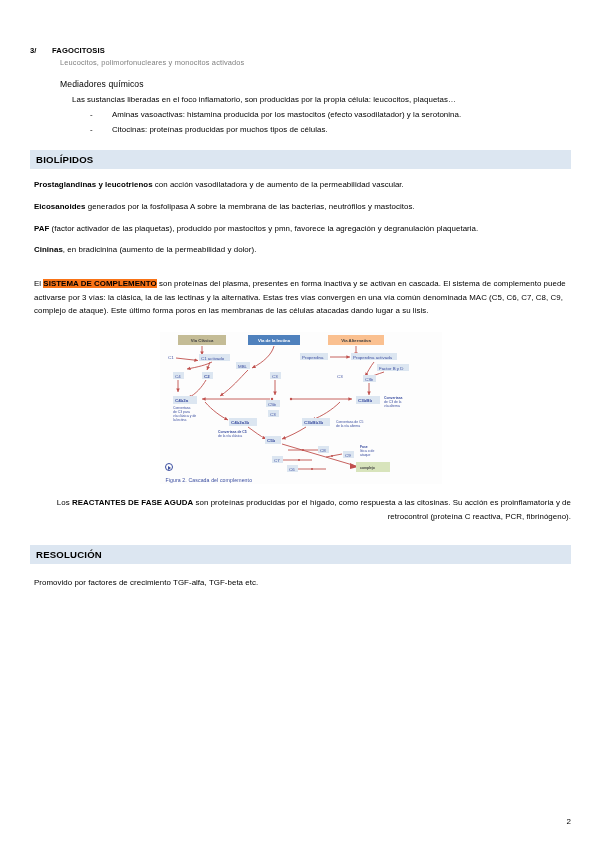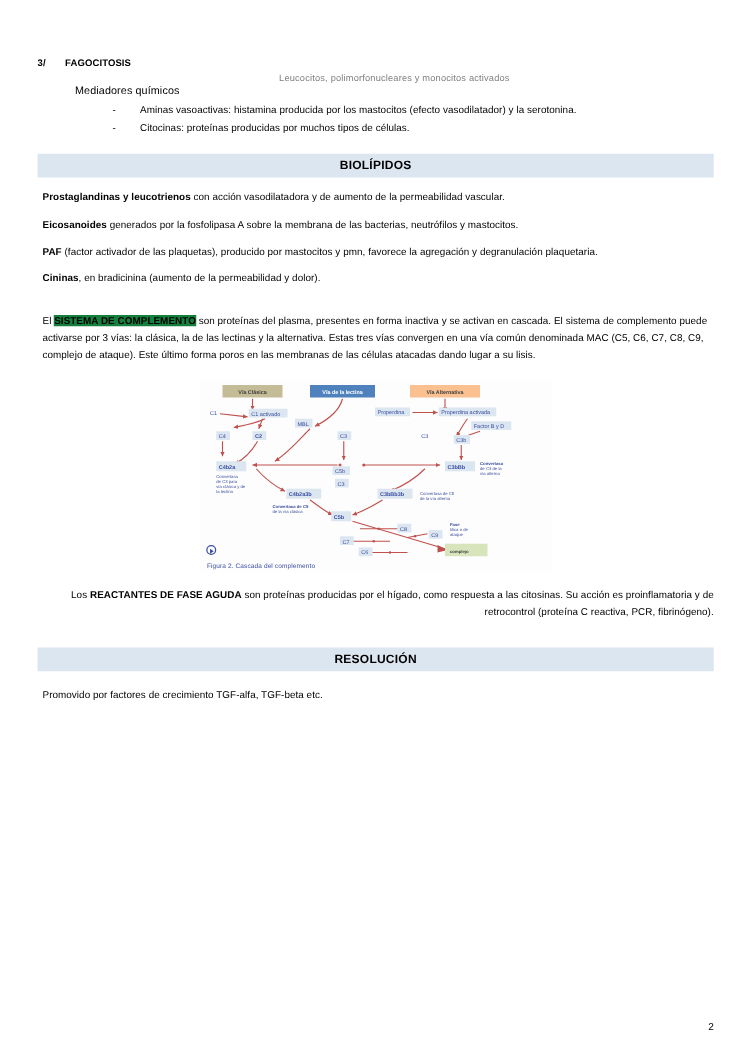--- a/index.html
+++ b/index.html
@@ -17,52 +17,51 @@
     width:599px;height:848px;
     box-sizing:border-box;
     padding:46px 28px 20px 30px;
   }
 
   
   .intro-line{display:flex;align-items:baseline;font-size:7.6px;margin-bottom:2px;}
   .intro-num{width:22px;font-weight:bold;letter-spacing:.1px;}
   .intro-title{font-weight:bold;letter-spacing:.1px;}
   .intro-sub{
-    font-size:7.4px;color:#808080;margin:3px 0 0 30px;letter-spacing:.15px;text-align:center;
+    font-size:7.4px;color:#808080;margin:3px 0 12px 30px;letter-spacing:.15px;
   }
   .intro-h{
     font-size:8.6px;margin:0 0 6px 30px;letter-spacing:.1px;
   }
   .intro-p{
     font-size:7.9px;margin:0 0 6px 42px;letter-spacing:.05px;
   }
   .bullet-row{display:flex;font-size:7.9px;margin:0 0 6px 60px;letter-spacing:.05px;}
   .bullet-dash{width:22px;flex:none;}
 
   
   .band{
     background:#dce6f1;
     font-size:9.6px;
     font-weight:bold;
     letter-spacing:.2px;
     padding:4px 6px 4px 6px;
     margin:16px 0 10px 0;
-    text-align:center;
   }
   .band.res{margin-top:22px;}
 
   
   .para{
     font-size:7.9px;
     line-height:1.62;
     margin:0 0 9px 4px;
     letter-spacing:.05px;
   }
   .para b{font-weight:bold;}
-  .hl{background:#15803d;font-weight:bold;}
+  .hl{background:#f97316;font-weight:bold;}
   .block-para{
     font-size:7.9px;line-height:1.72;margin:0 0 9px 4px;letter-spacing:.05px;
   }
 
   
   .figure-wrap{
     margin:14px 0 12px 0;
     display:flex;justify-content:center;
   }
   .figure{
@@ -98,20 +97,21 @@
 <body>
 
 <div class="page">
 
   <div class="intro-line">
     <span class="intro-num">3/</span>
     <span class="intro-title">FAGOCITOSIS</span>
   </div>
   <div class="intro-sub">Leucocitos, polimorfonucleares y monocitos activados</div>
   <div class="intro-h">Mediadores químicos</div>
+  <div class="intro-p">Las sustancias liberadas en el foco inflamatorio, son producidas por la propia célula: leucocitos, plaquetas…</div>
 
   <div class="bullet-row">
     <span class="bullet-dash">-</span>
     <span>Aminas vasoactivas: histamina producida por los mastocitos (efecto vasodilatador) y la serotonina.</span>
   </div>
   <div class="bullet-row">
     <span class="bullet-dash">-</span>
     <span>Citocinas: proteínas producidas por muchos tipos de células.</span>
   </div>
 

